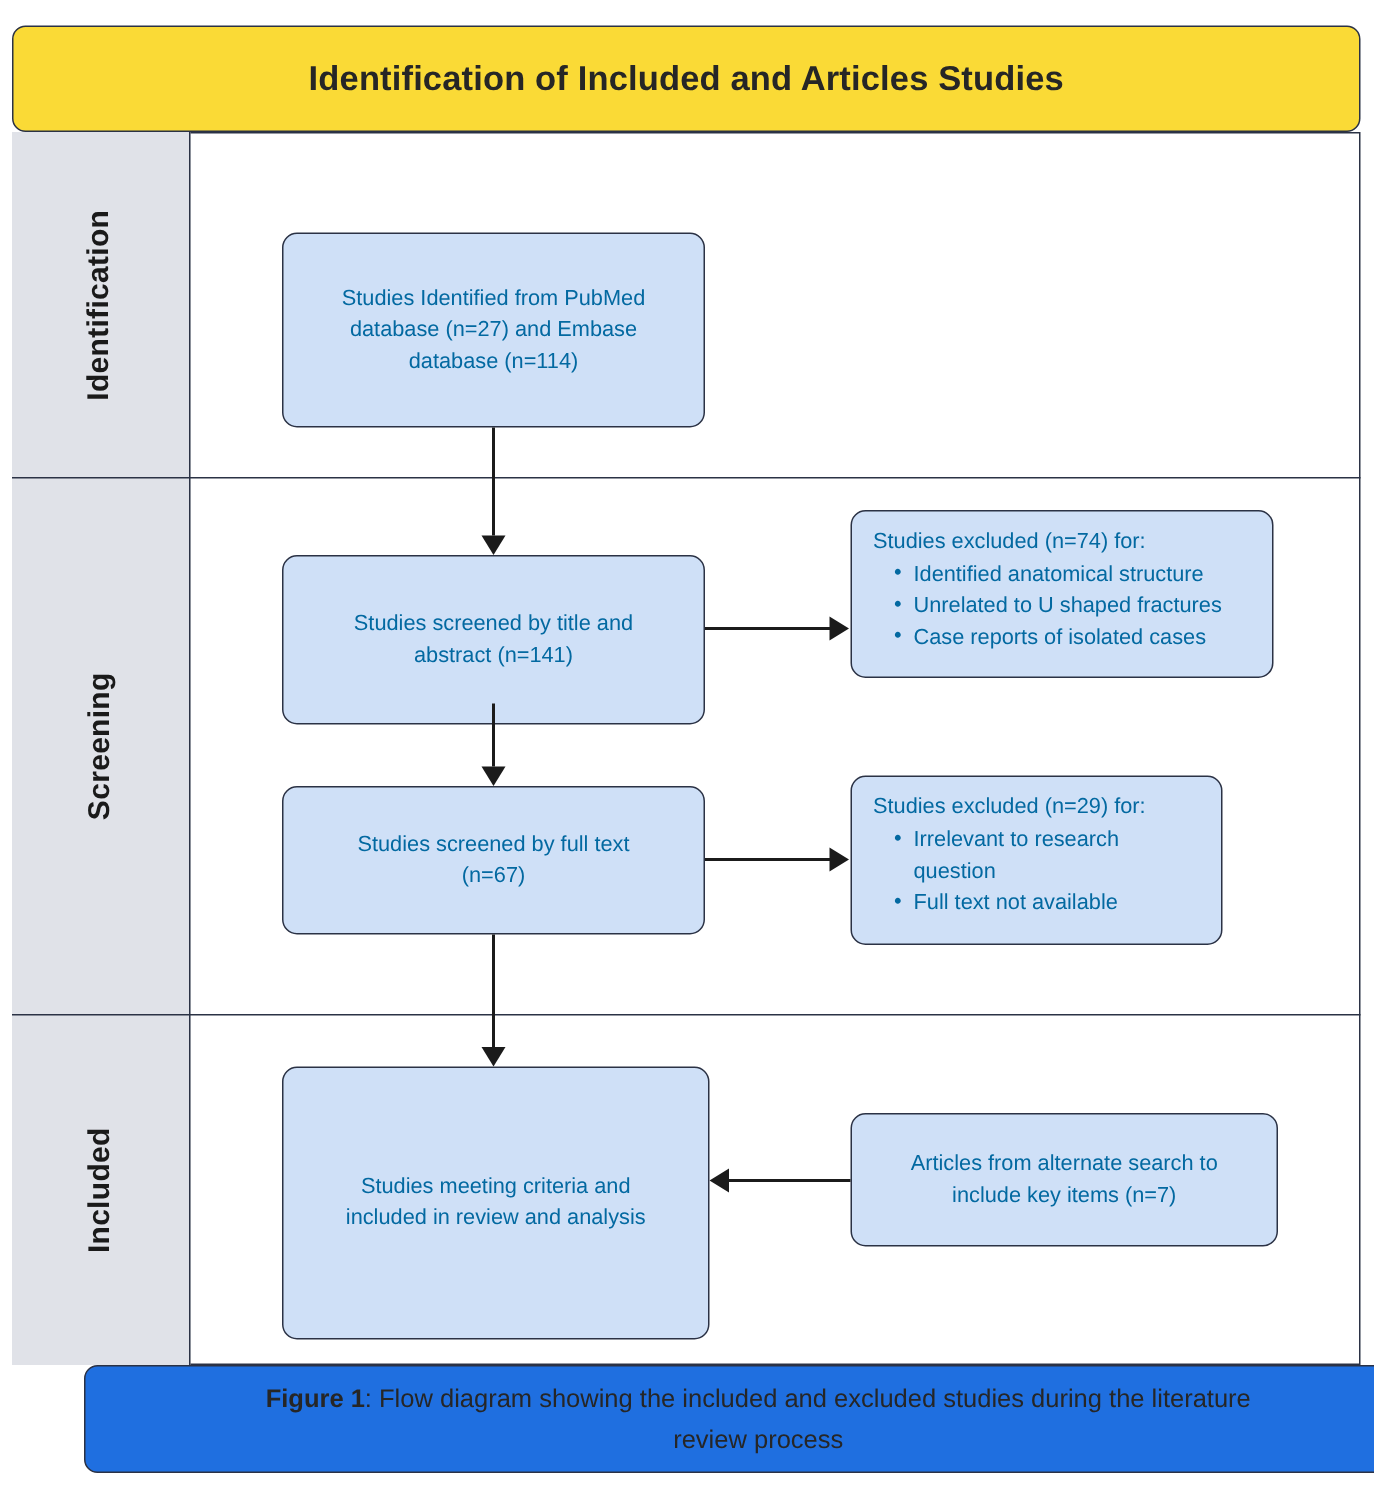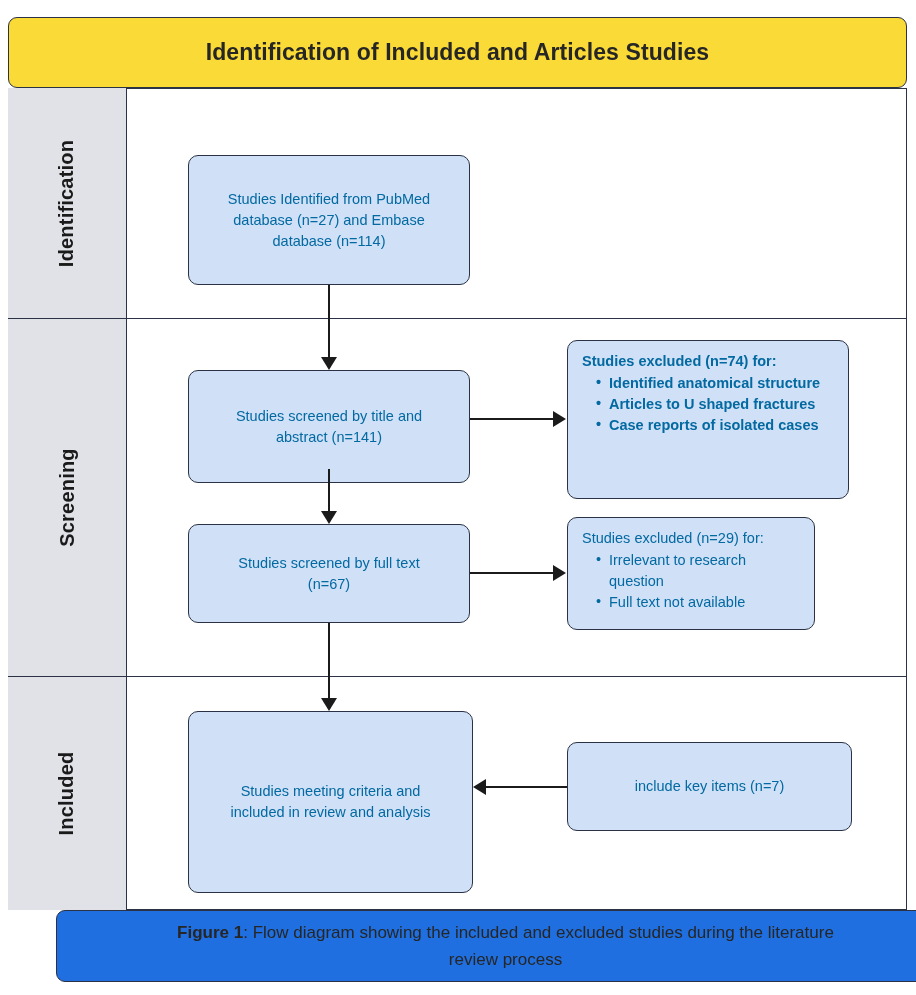--- a/index.html
+++ b/index.html
@@ -118,21 +118,21 @@
     line-height: 21px;
     padding: 6px 12px;
   }
   .node .nline { display: block; }
 
   .node-identified   { left: 188px; top: 155px; width: 282px; height: 130px; }
   .node-screened-ta  { left: 188px; top: 370px; width: 282px; height: 113px;  }
   .node-screened-ft  { left: 188px; top: 524px; width: 282px; height: 99px;  }
   .node-included     { left: 188px; top: 711px; width: 285px; height: 182px; }
 
-  .node-excluded-1   { left: 567px; top: 340px; width: 282px; height: 159px; font-weight: bold; }
+  .node-excluded-1   { left: 567px; top: 340px; width: 282px; height: 112px; }
   .node-excluded-2   { left: 567px; top: 517px; width: 248px; height: 113px; }
   .node-alternate    { left: 567px; top: 742px; width: 285px; height: 89px;  }
 
   
   .node-excl {
     align-items: flex-start;
     justify-content: flex-start;
     text-align: left;
     padding: 10px 10px 10px 14px;
   }
@@ -253,38 +253,39 @@
       <span class="nline">Studies meeting criteria and</span>
       <span class="nline">included in review and analysis</span>
     </div>
   </div>
 
   <div class="node node-excl node-excluded-1">
     <div>
       <span class="excl-head">Studies excluded (n=74) for:</span>
       <ul class="excl-list">
         <li>Identified anatomical structure</li>
-        <li>Articles to U shaped fractures</li>
+        <li>Unrelated to U shaped fractures</li>
         <li>Case reports of isolated cases</li>
       </ul>
     </div>
   </div>
 
   <div class="node node-excl node-excluded-2">
     <div>
       <span class="excl-head">Studies excluded (n=29) for:</span>
       <ul class="excl-list">
         <li>Irrelevant to research question</li>
         <li>Full text not available</li>
       </ul>
     </div>
   </div>
 
   <div class="node node-alternate">
     <div>
+      <span class="nline">Articles from alternate search to</span>
       <span class="nline">include key items (n=7)</span>
     </div>
   </div>
 
   <div class="conn v-line c1-line"></div>
   <div class="arrow arrow-down c1-head"></div>
 
   <div class="conn v-line c2-line"></div>
   <div class="arrow arrow-down c2-head"></div>
 

